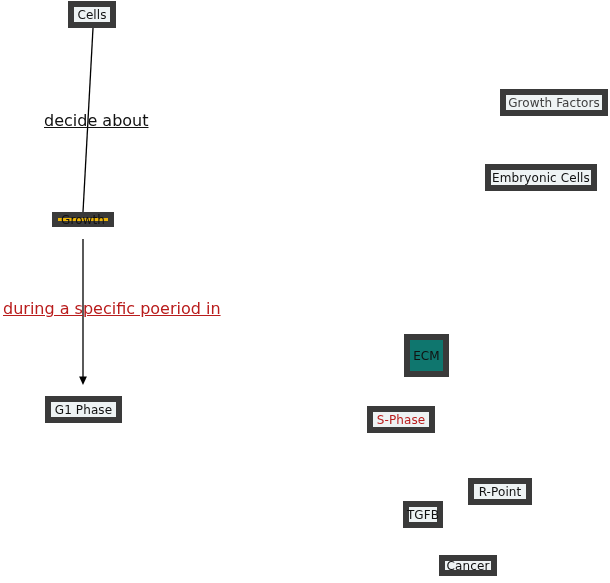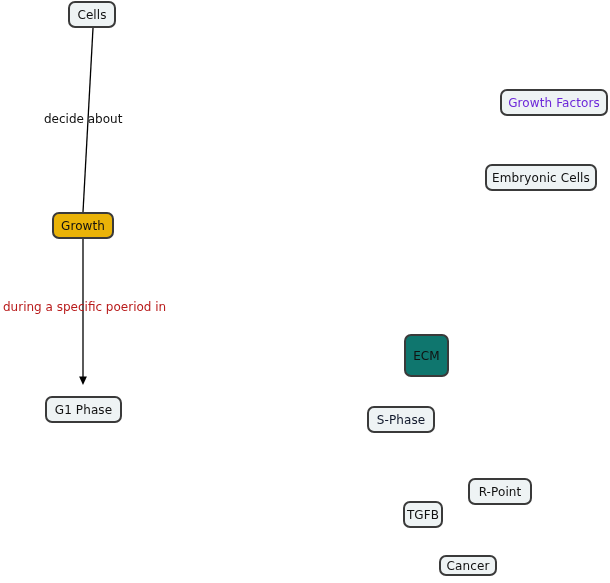--- a/index.html
+++ b/index.html
@@ -26,37 +26,38 @@
     height: 583px;
     pointer-events: none;
   }
   .node {
     position: absolute;
     box-sizing: border-box;
     display: flex;
     align-items: center;
     justify-content: center;
     background: #eef3f4;
-    border: 2px solid #a3a3a3;
-    border-radius: 7px;
+    border: 6px solid #a3a3a3;
+    border-radius: 0;
     color: #111111;
     font-size: 12px;
     line-height: 1;
     white-space: nowrap;
     letter-spacing: 0.1px;
     padding: 0 9px;
     cursor: default;
   }
   .edge-label {
     position: absolute;
     color: #111111;
-    font-size: 12px;
+    font-size: 16px;
     line-height: 1;
     white-space: nowrap;
     background: transparent;
+    text-decoration: underline;
   }
 </style>
 </head>
 <body>
 
 <div id="canvas">
 
   <svg id="edge-layer" width="610" height="583" viewBox="0 0 610 583" xmlns="http://www.w3.org/2000/svg">
       <defs>
         <marker id="arrowhead" markerWidth="9" markerHeight="9" refX="1.2" refY="3" orient="auto" markerUnits="strokeWidth">
@@ -64,36 +65,36 @@
         </marker>
       </defs>
       <line x1="93" y1="28" x2="83" y2="212" stroke="#000000" stroke-width="1.3"></line>
       <line x1="83" y1="239" x2="83" y2="378" stroke="#000000" stroke-width="1.3" marker-end="url(#arrowhead)"></line>
     </svg>
 
   <div id="node-layer">
       <div class="node" style="left: 68px; top: 1px; width: 48px; height: 27px; background: rgb(238, 243, 244); border-color: rgb(58, 58, 58); color: rgb(17, 17, 17);">
         <span>Cells</span>
       </div>
-      <div class="node" style="left: 500px; top: 89px; width: 108px; height: 27px; background: rgb(238, 243, 244); border-color: rgb(58, 58, 58); color: #6d28d9;">
+      <div class="node" style="left: 500px; top: 89px; width: 108px; height: 27px; background: rgb(238, 243, 244); border-color: rgb(58, 58, 58); color: #404040;">
         <span>Growth Factors</span>
       </div>
       <div class="node" style="left: 485px; top: 164px; width: 112px; height: 27px; background: rgb(238, 243, 244); border-color: rgb(58, 58, 58); color: rgb(17, 17, 17);">
         <span>Embryonic Cells</span>
       </div>
-      <div class="node" style="left: 52px; top: 212px; width: 62px; height: 27px; background: #eab308; border-color: rgb(58, 58, 58); color: rgb(17, 17, 17); align-items: center;">
+      <div class="node" style="left: 52px; top: 212px; width: 62px; height: 15px; background: #eab308; border-color: rgb(58, 58, 58); color: rgb(17, 17, 17); align-items: center;">
         <span>Growth</span>
       </div>
       <div class="node" style="left: 404px; top: 334px; width: 45px; height: 43px; background: #0f766e; border-color: rgb(58, 58, 58); color: rgb(17, 17, 17);">
         <span>ECM</span>
       </div>
       <div class="node" style="left: 45px; top: 380px; width: 77px; height: 27px; background: rgb(238, 243, 244); border-color: rgb(58, 58, 58); color: rgb(17, 17, 17); margin-top: 16px;">
         <span>G1 Phase</span>
       </div>
-      <div class="node" style="left: 367px; top: 406px; width: 68px; height: 27px; background: rgb(238, 243, 244); border-color: rgb(58, 58, 58); color: #0f172a;">
+      <div class="node" style="left: 367px; top: 406px; width: 68px; height: 27px; background: rgb(238, 243, 244); border-color: rgb(58, 58, 58); color: #b91c1c;">
         <span>S-Phase</span>
       </div>
       <div class="node" style="left: 468px; top: 478px; width: 64px; height: 27px; background: rgb(238, 243, 244); border-color: rgb(58, 58, 58); color: rgb(17, 17, 17);">
         <span>R-Point</span>
       </div>
       <div class="node" style="left: 403px; top: 501px; width: 40px; height: 27px; background: rgb(238, 243, 244); border-color: rgb(58, 58, 58); color: rgb(17, 17, 17);">
         <span>TGFB</span>
       </div>
       <div class="node" style="left: 439px; top: 555px; width: 58px; height: 21px; background: rgb(238, 243, 244); border-color: rgb(58, 58, 58); color: rgb(17, 17, 17);">
         <span>Cancer</span>

